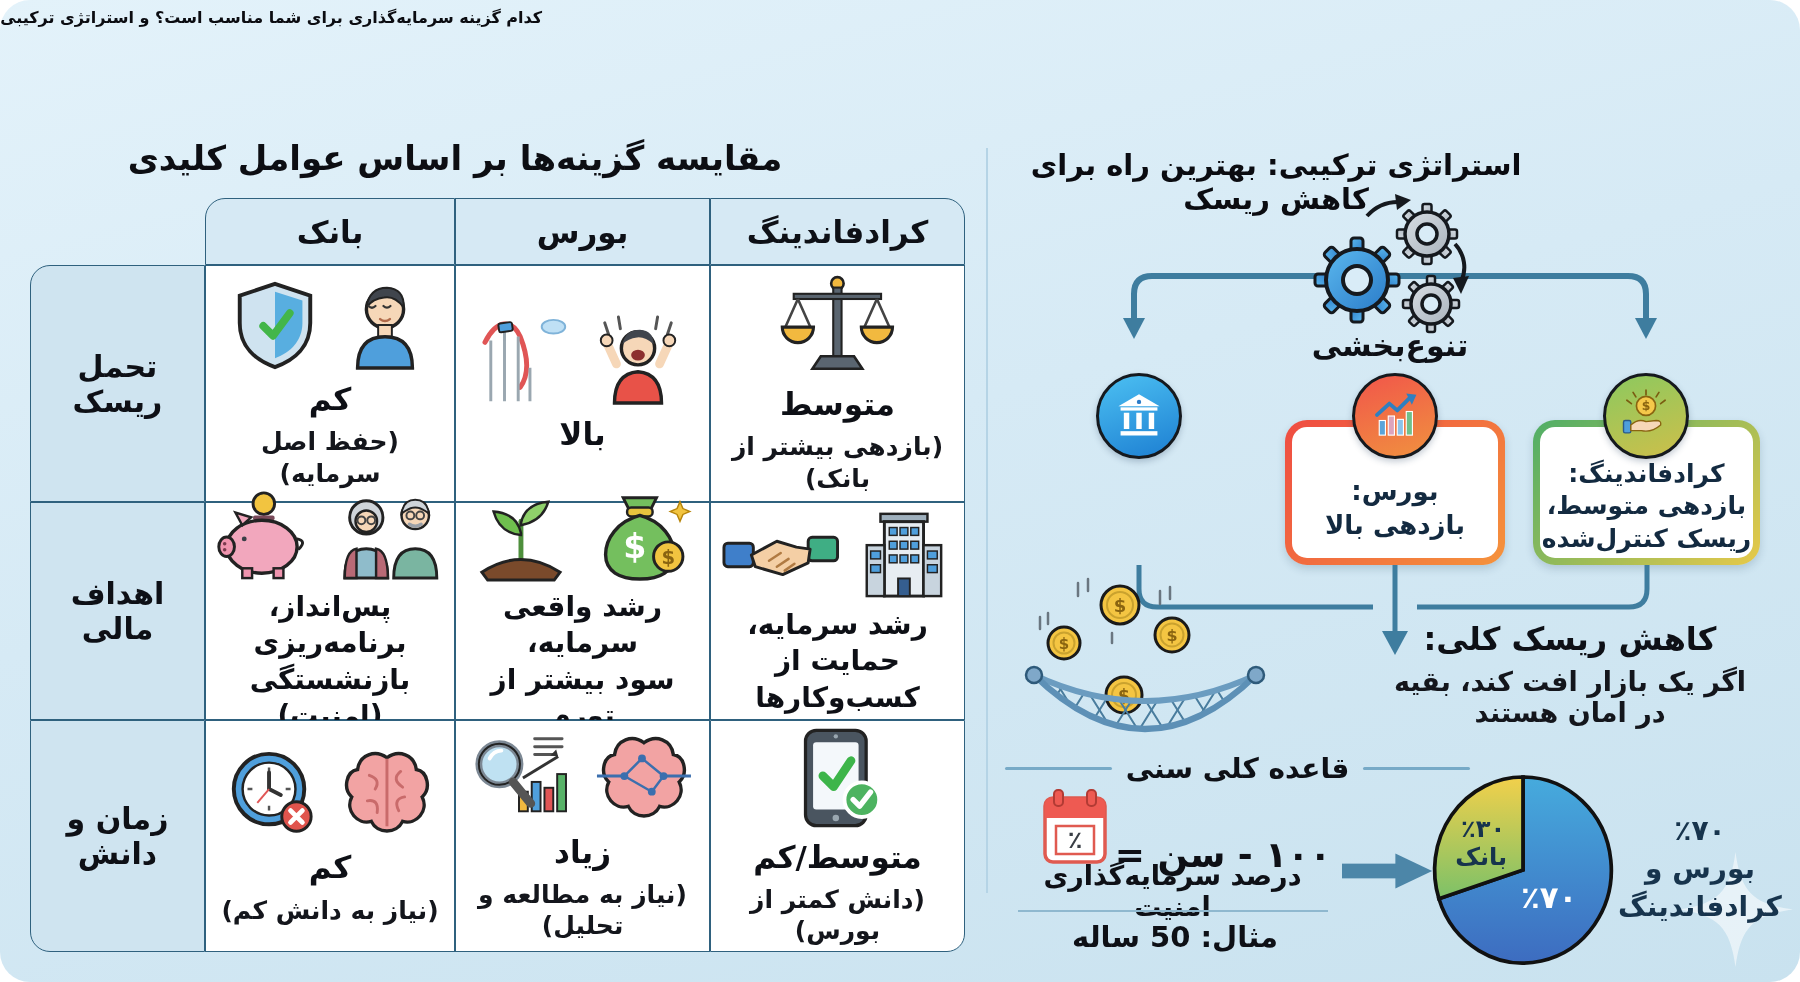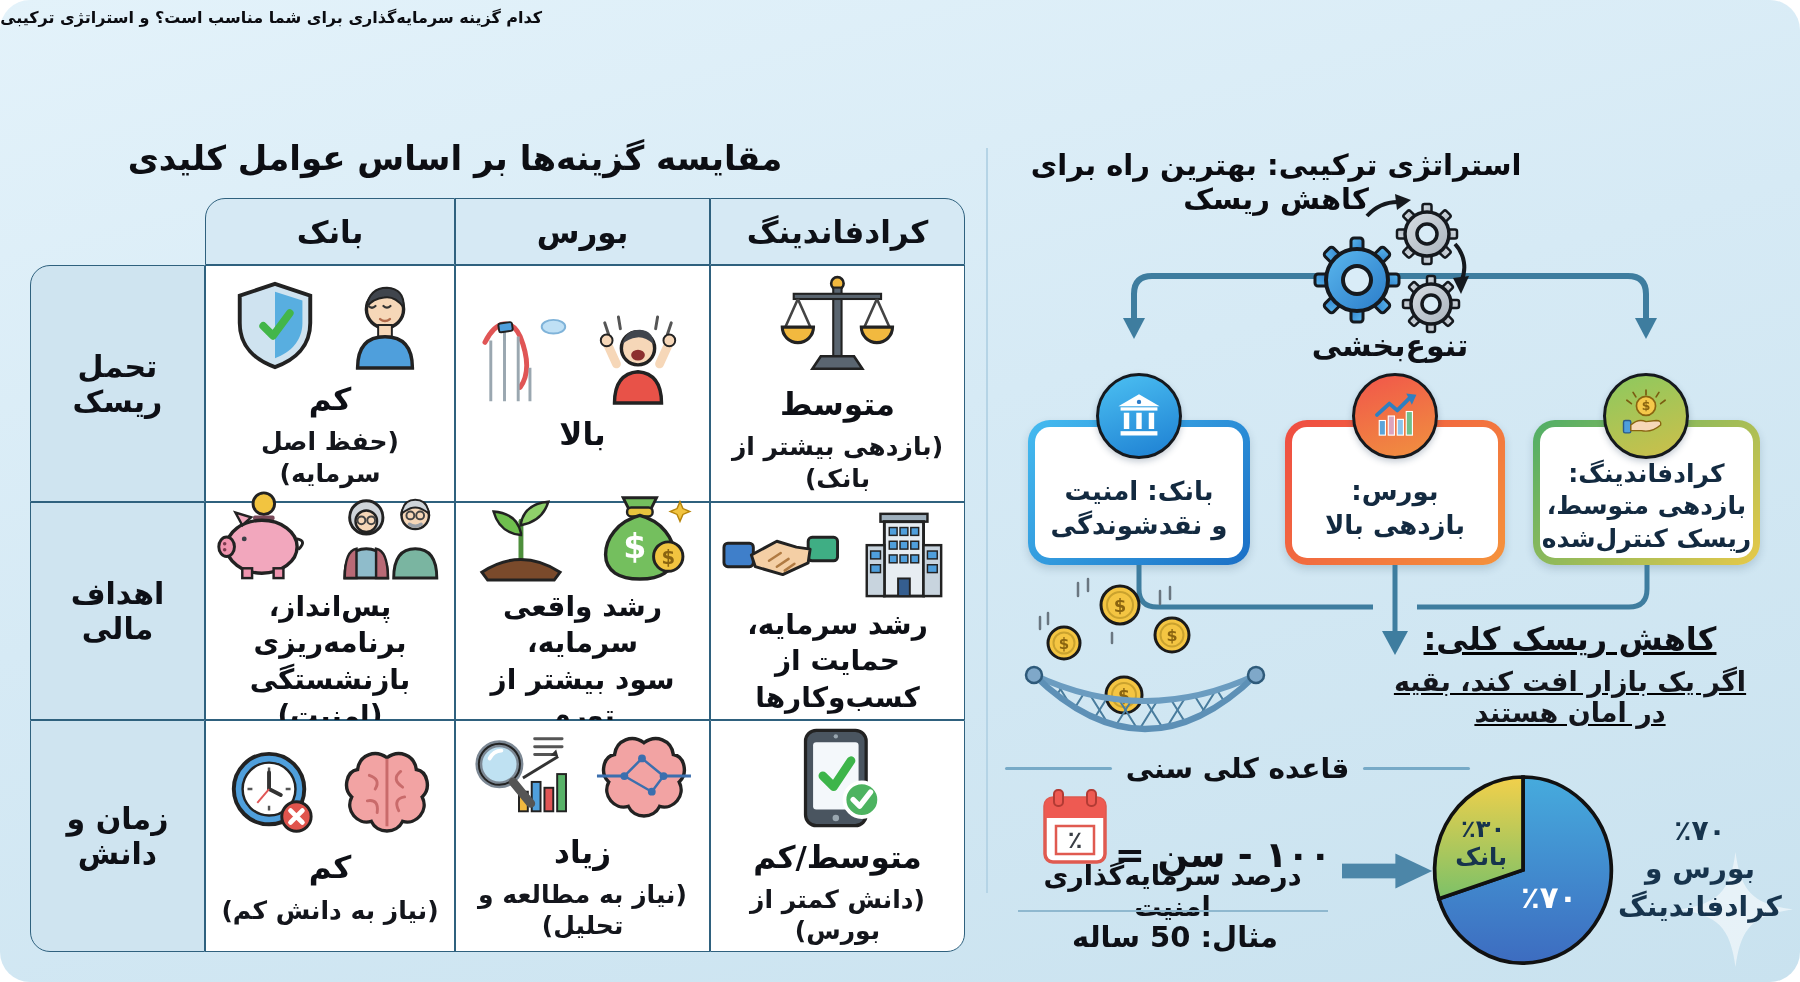--- a/index.html
+++ b/index.html
@@ -53,21 +53,21 @@
   .sbox.bank{ left:38px; width:222px; --bg:linear-gradient(135deg,#45bbf0,#1a6fc6); }
   .sbox.bourse{ left:295px; width:220px; --bg:linear-gradient(135deg,#ef4c42,#f5933c); }
   .sbox.crowd{ left:543px; width:227px; --bg:linear-gradient(135deg,#4fae67,#e7c94a); }
   .sbox.crowd .blabel{ font-size:25px; padding-top:28px; }
   .scircle{ position:absolute; top:253px; width:86px; height:86px; border-radius:50%;
             border:3px solid #15191e; display:flex; align-items:center; justify-content:center;
             box-shadow:0 3px 6px rgba(30,60,90,.25); }
   .scircle.bank{ left:106px; background:linear-gradient(160deg,#4cc0f2,#1d7fd2); }
   .scircle.bourse{ left:362px; background:linear-gradient(160deg,#f1564a,#f0913f); }
   .scircle.crowd{ left:613px; background:linear-gradient(160deg,#8cc95f,#cdbf4a); }
-  .risk-text{ position:absolute; left:385px; top:500px; width:390px; text-align:center; direction:rtl;text-decoration:underline; }
+  .risk-text{ position:absolute; left:385px; top:500px; width:390px; text-align:center; direction:rtl; }
   .risk-title{ font-size:32px; font-weight:bold; color:#0e1016; }
   .risk-sub{ font-size:27px; font-weight:bold; color:#14161c; margin-top:8px; }
   .age-divider{ position:absolute; left:15px; top:632px; width:465px; display:flex;
                 align-items:center; gap:14px; direction:rtl; }
   .age-divider .line{ flex:1; height:3px; background:#77aac7; border-radius:2px; }
   .age-divider .dtext{ font-size:28px; font-weight:bold; color:#0e1016; }
   .formula{ position:absolute; left:118px; top:714px; width:230px; text-align:center;
             font-size:36px; font-weight:bold; color:#0e1016; direction:rtl; }
   .formula-desc{ position:absolute; left:15px; top:740px; width:335px; text-align:center;
                  font-size:27px; font-weight:bold; color:#0e1016; direction:rtl; }
@@ -391,24 +391,20 @@
           <rect x="-4" y="-28" width="8" height="11" rx="2" transform="rotate(270)"></rect>
           <rect x="-4" y="-28" width="8" height="11" rx="2" transform="rotate(315)"></rect>
         </g>
         <circle r="20" fill="url(#ggray)" stroke="#15191e" stroke-width="3.5"></circle>
         <circle r="9" fill="#d9ecf7" stroke="#15191e" stroke-width="3.5"></circle>
       </g>
     </svg>
 
     <div class="divers">تنوع‌بخشی</div>
 
-    <div class="sbox bank">
-      <div class="blabel">بانک: امنیت
-و نقدشوندگی</div>
-    </div>
     <div class="sbox bourse">
       <div class="blabel">بورس:
 بازدهی بالا</div>
     </div>
     <div class="sbox crowd">
       <div class="blabel">کرادفاندینگ:
 بازدهی متوسط،
 ریسک کنترل‌شده</div>
     </div>
 

